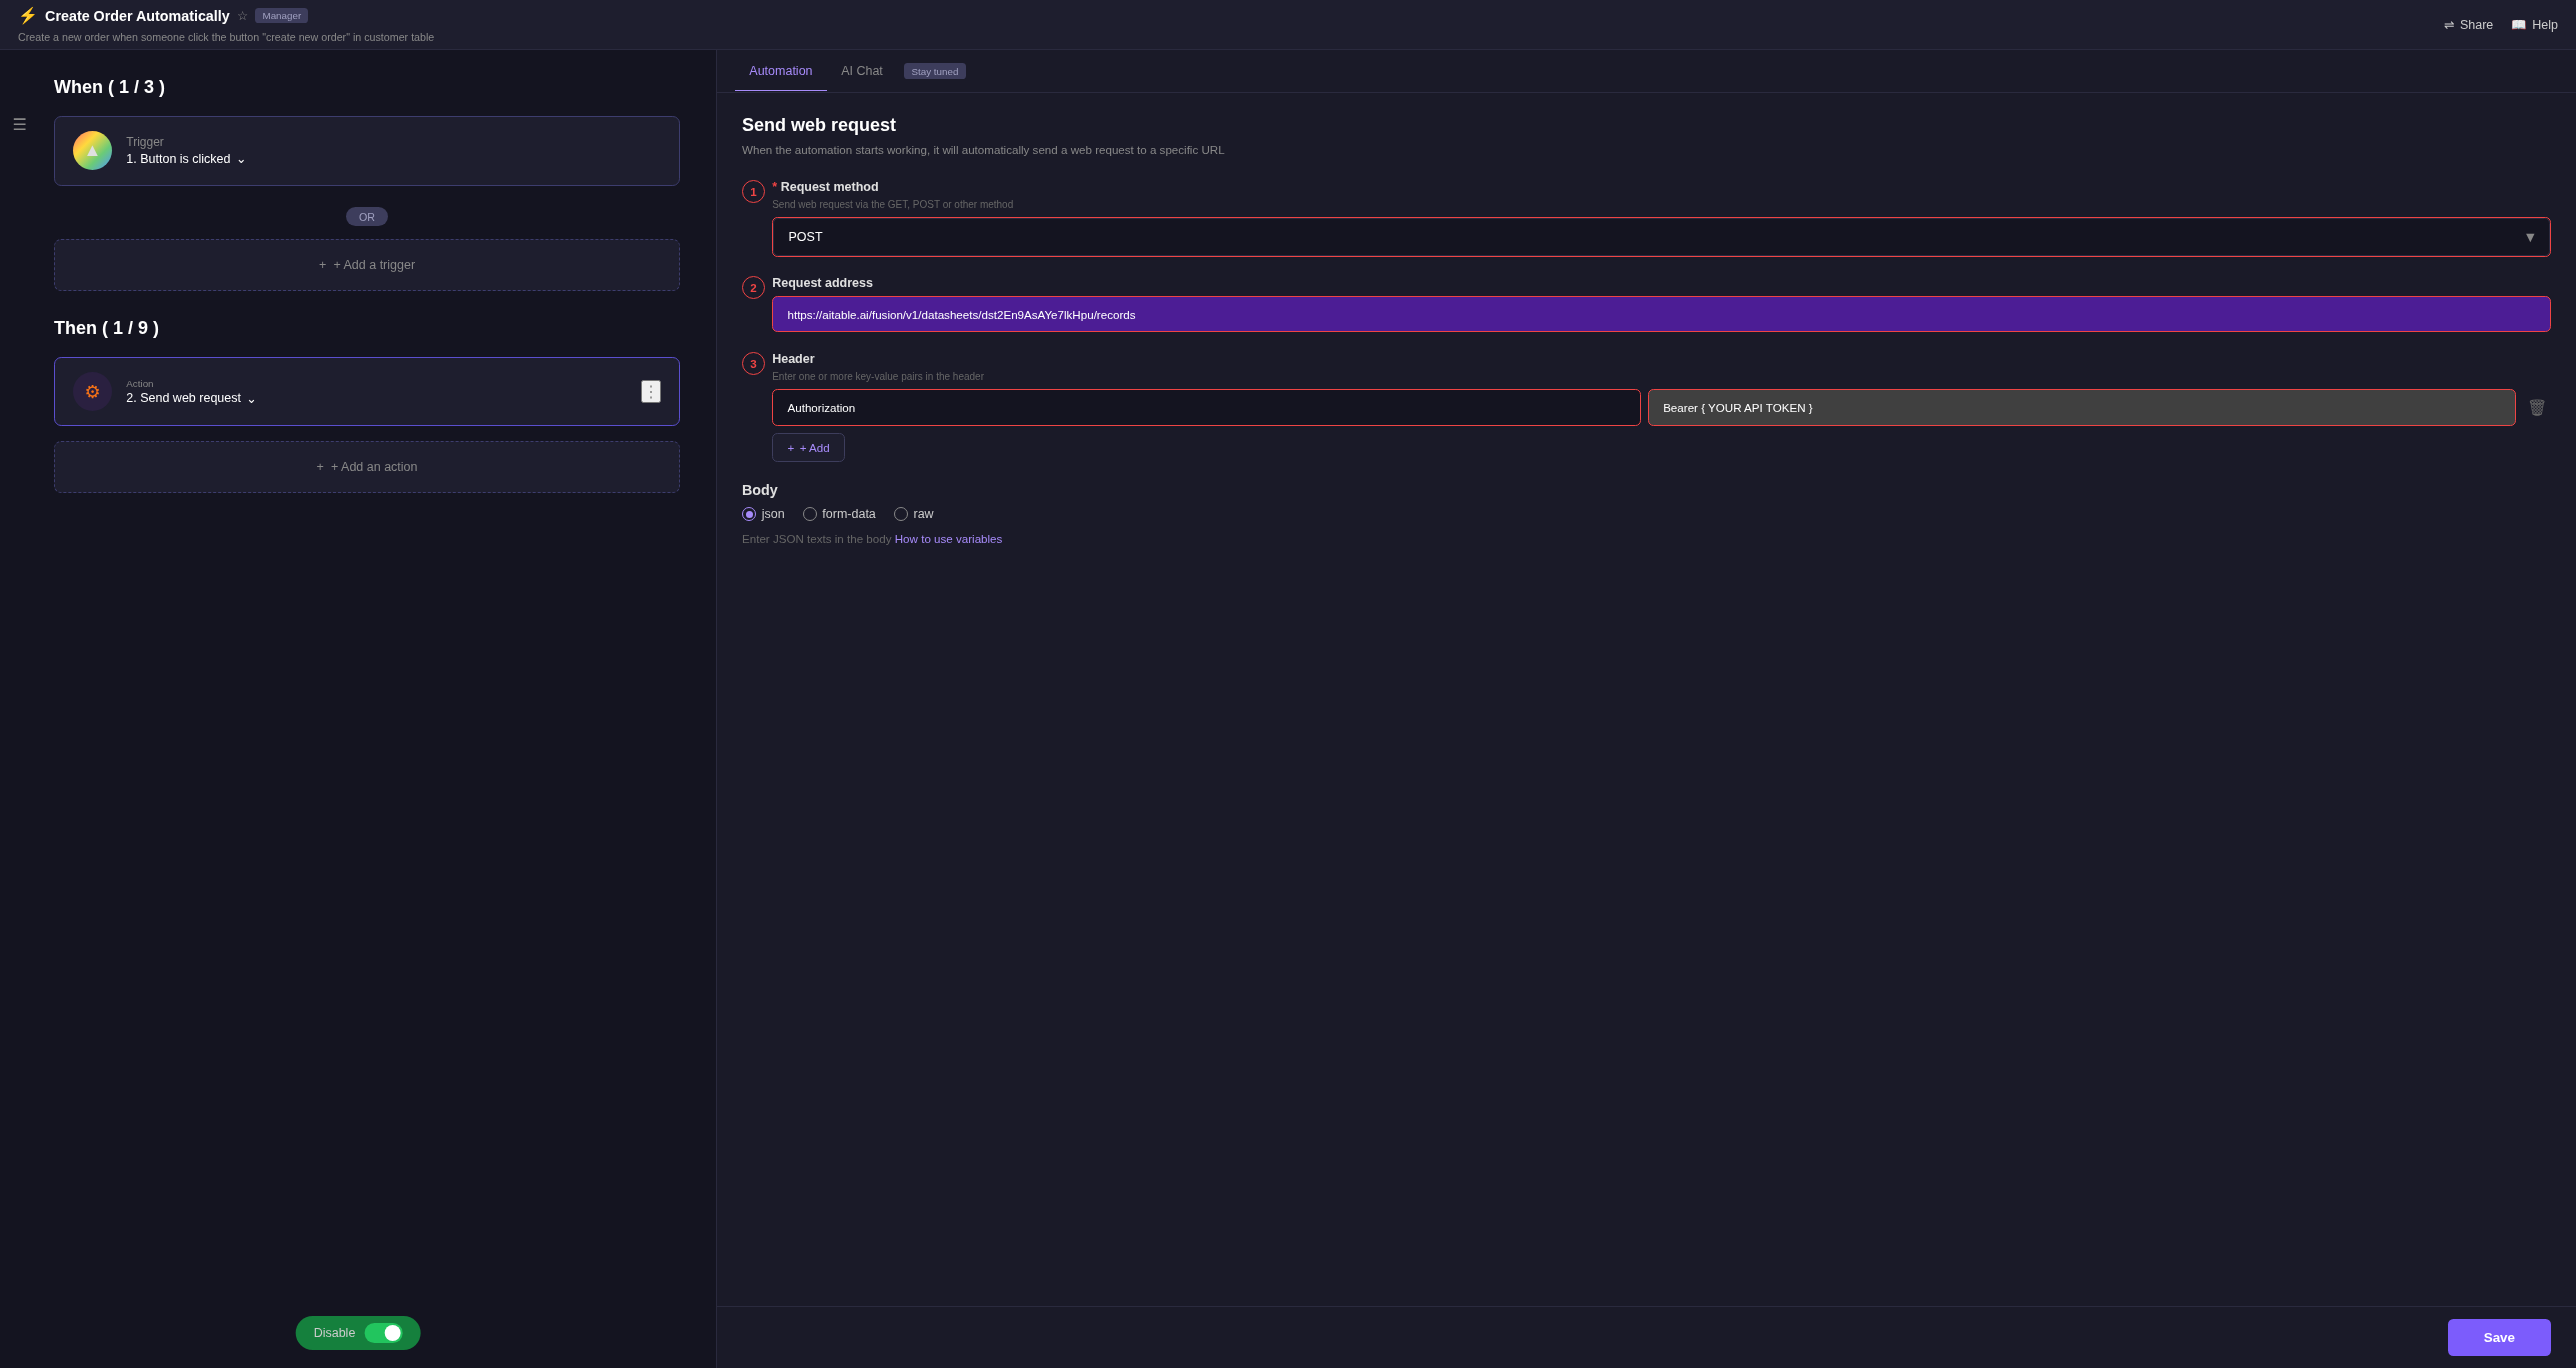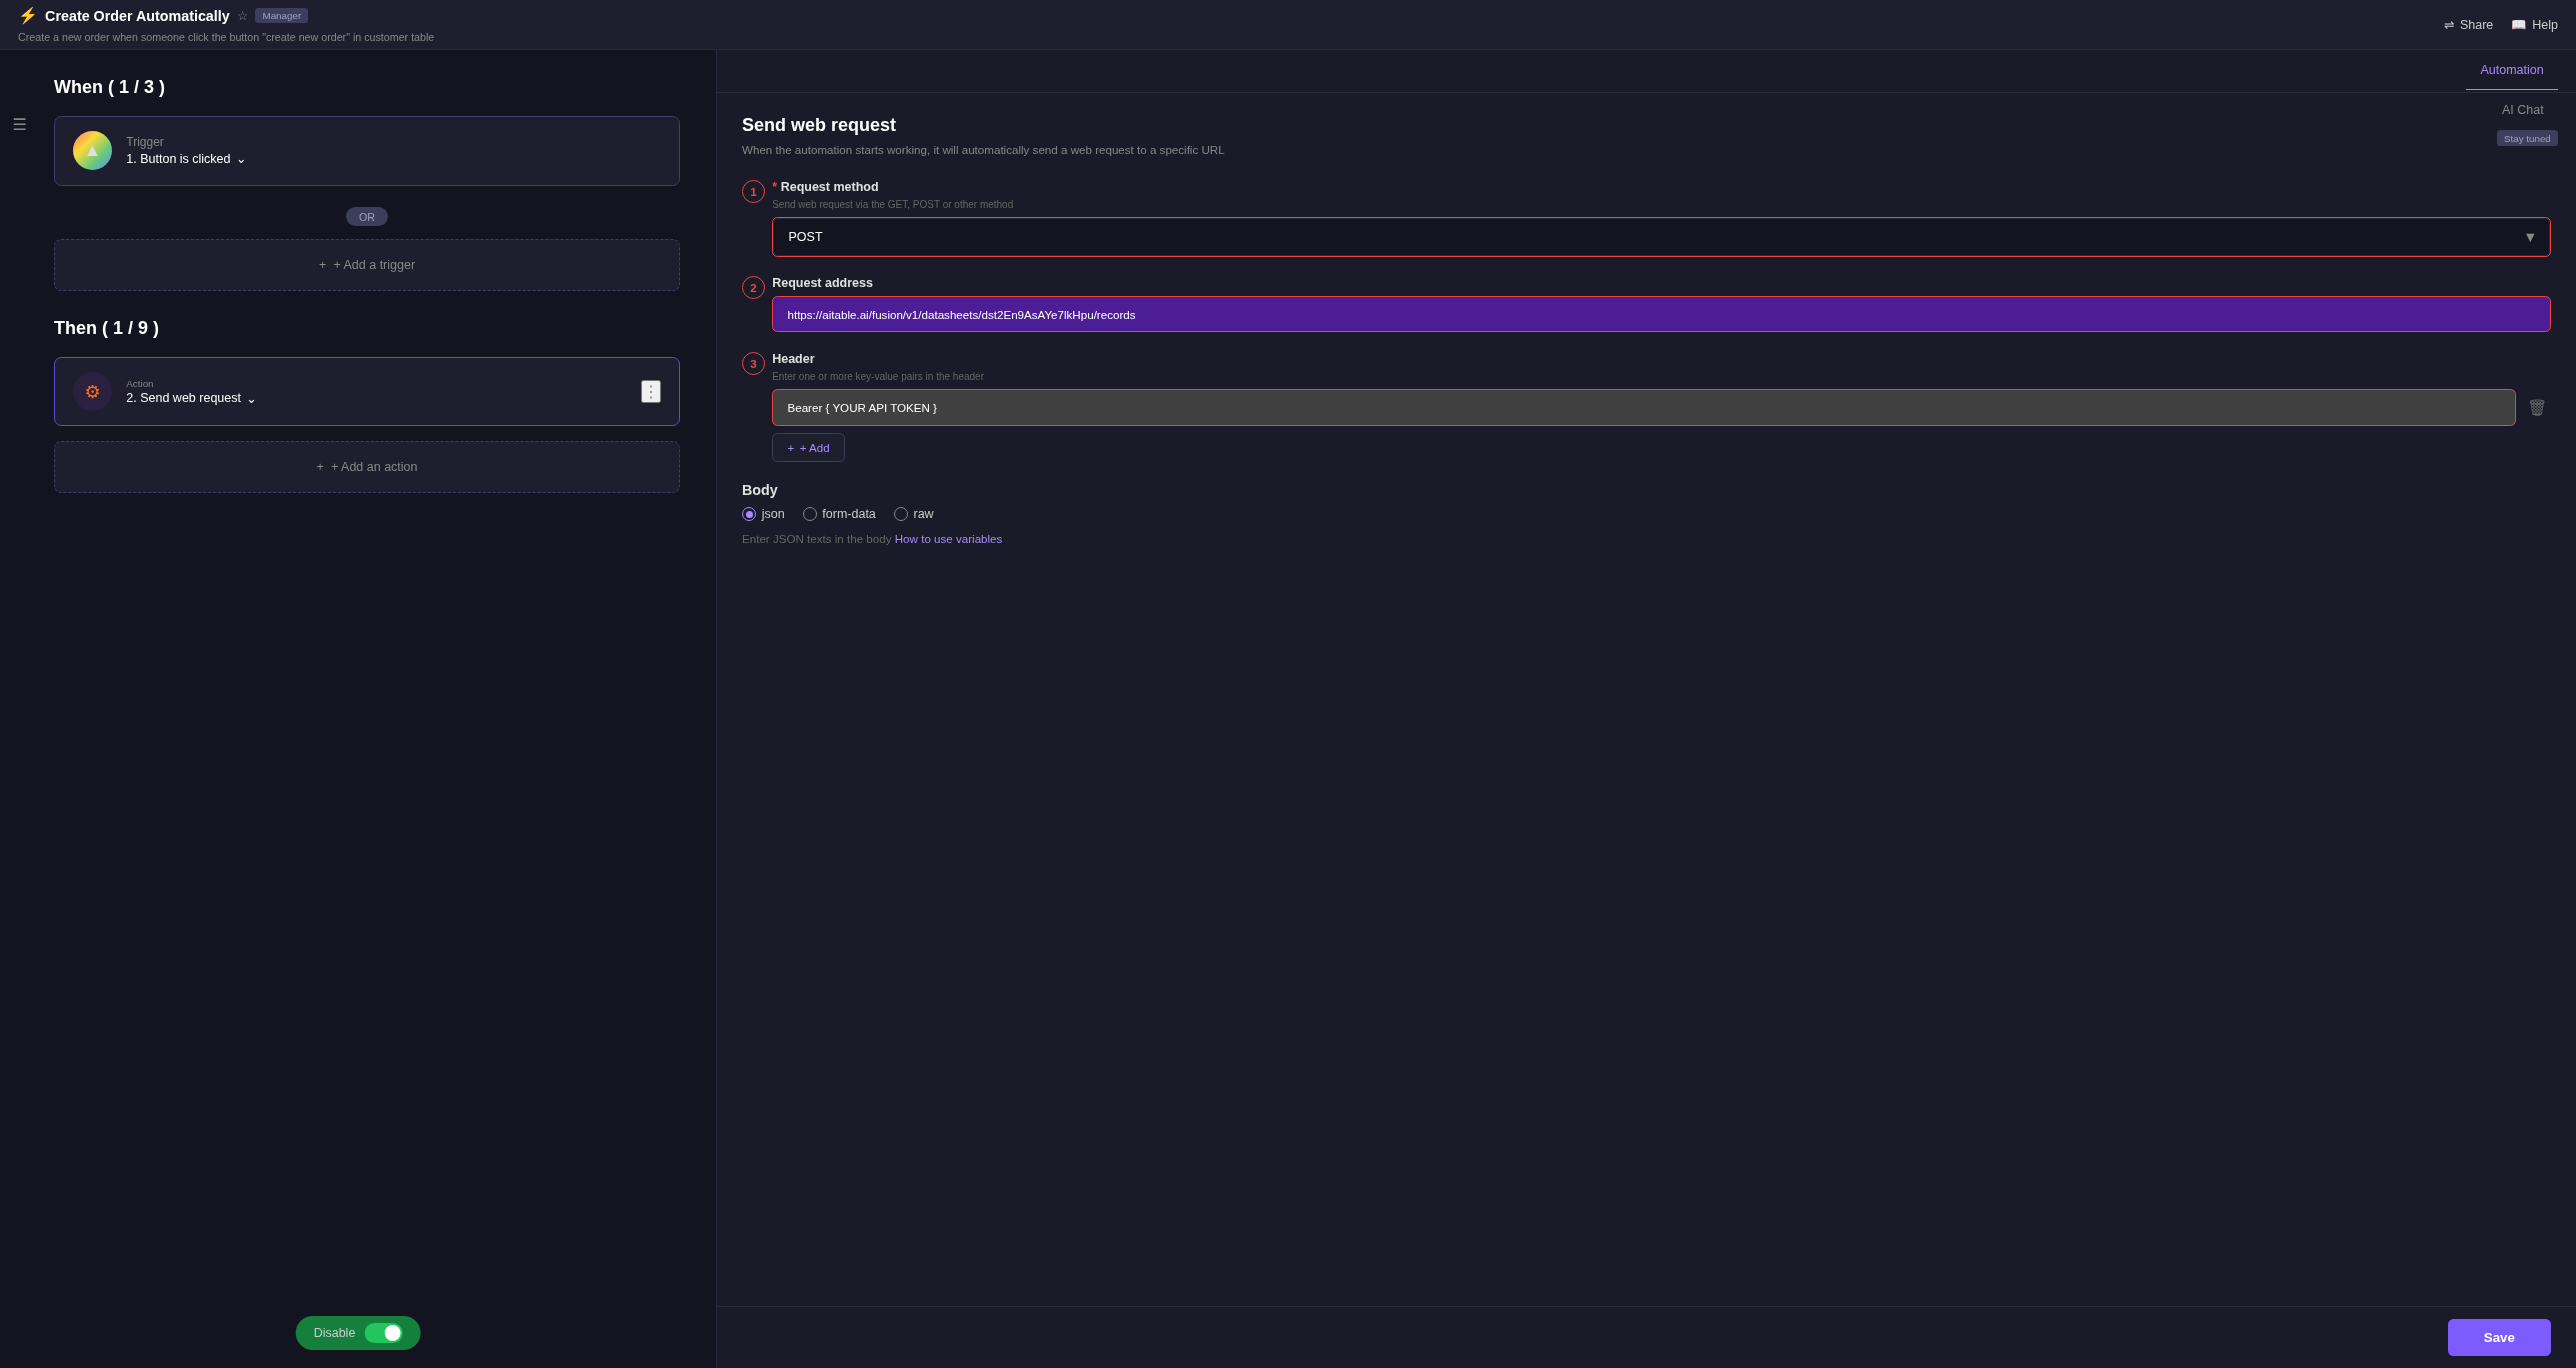--- a/index.html
+++ b/index.html
@@ -270,26 +270,25 @@
       flex: 1;
       background: #1a1a28;
       border-left: 0.9px solid #2a2a3e;
       display: flex;
       flex-direction: column;
     }
 
     
     .right-tabs {
       display: flex;
-      align-items: flex-end;
+      align-items: center;
       gap: 0;
       border-bottom: 0.9px solid #2a2a3e;
       padding: 0 18px;
       height: 43px;
-      flex-direction: column;
     }
     .right-tab {
       font-size: 12.5px;
       color: #888;
       padding: 12.5px 14.3px;
       cursor: pointer;
       border-bottom: 1.8px solid transparent;
     }
     .right-tab.active {
       color: #a78bfa;
@@ -657,20 +656,21 @@
 
       <div class="form-section">
         <div class="section-row">
           <span class="step-badge">3</span>
           <div style="flex:1;">
             <div class="form-label">
               <span>Header</span>
             </div>
             <div class="form-hint">Enter one or more key-value pairs in the header</div>
             <div class="header-pair">
+              <input class="header-key-input" type="text" value="Authorization" style="">
               <input class="header-val-input" type="text" value="Bearer { YOUR API TOKEN }" style="">
               <button class="delete-btn">🗑</button>
             </div>
             <button class="add-btn">
               <span>+</span>
               <span>+ Add</span>
             </button>
           </div>
         </div>
       </div>

